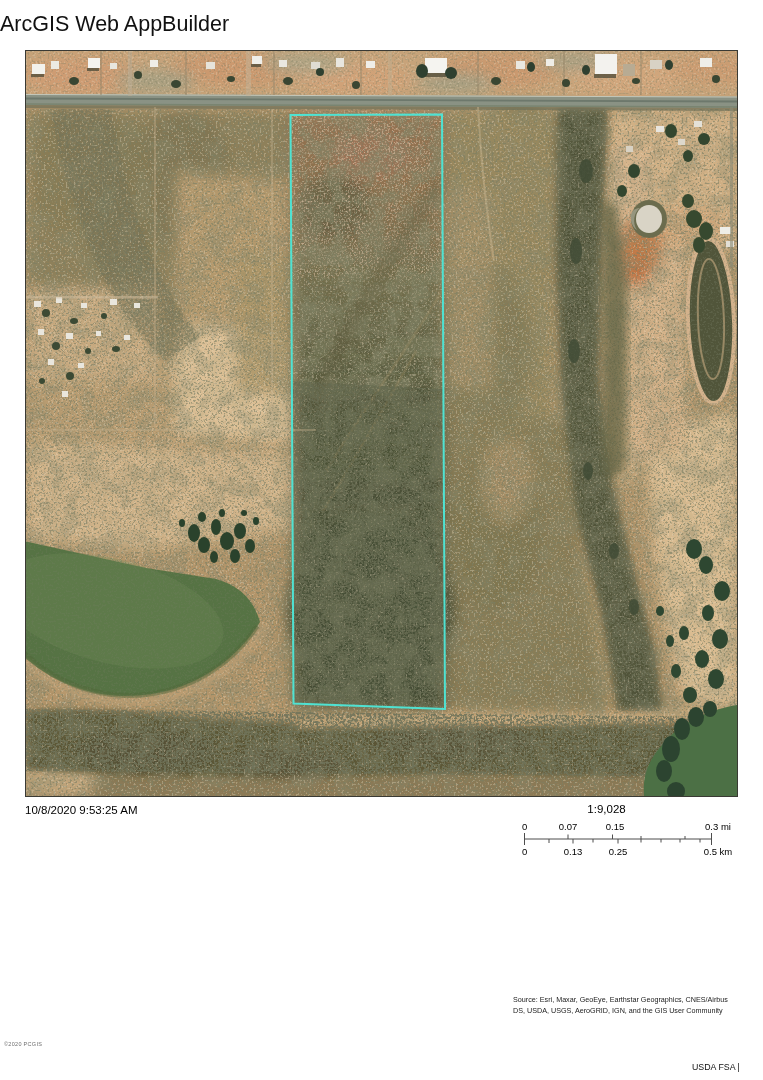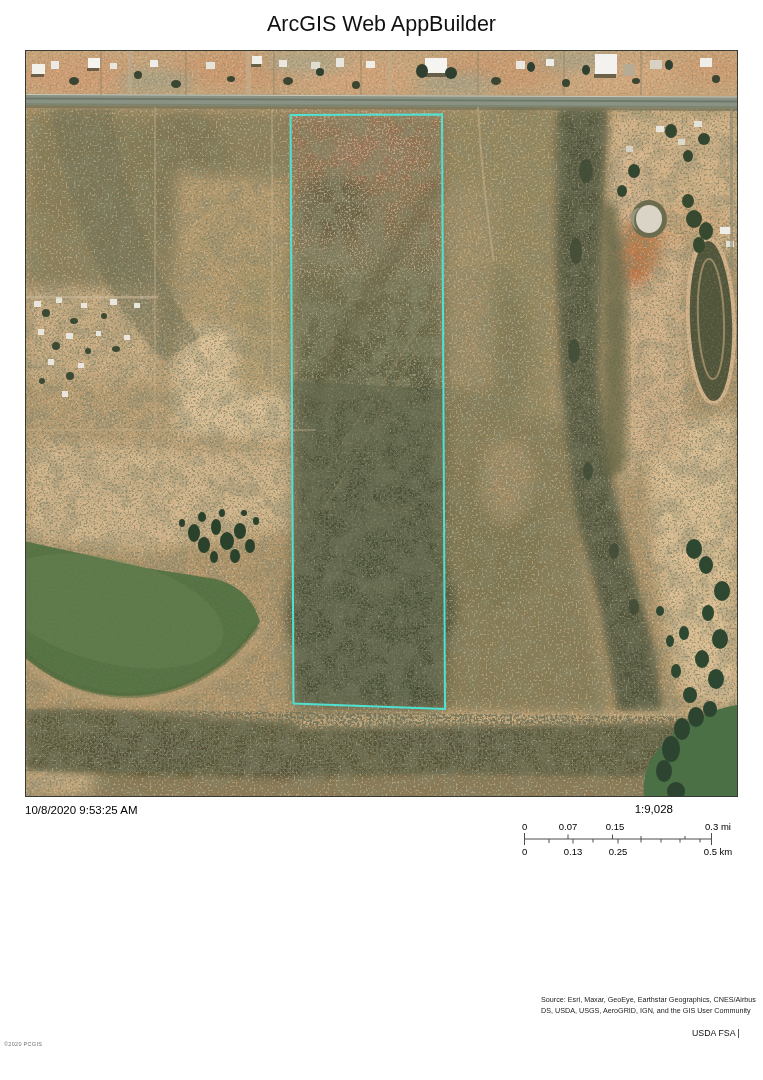--- a/index.html
+++ b/index.html
@@ -1,22 +1,22 @@
 <!DOCTYPE html>
 <html><head>
 <meta charset="utf-8">
 <style>
   html,body{margin:0;padding:0;background:#ffffff;width:763px;height:1080px;overflow:hidden;}
   body{font-family:"Liberation Sans", sans-serif;position:relative;}
-  .title{position:absolute;left:0;top:12px;width:763px;text-align:center;font-size:21.5px;color:#111;}
+  .title{position:absolute;left:0;top:12px;width:763px;font-size:21.5px;color:#111;}
   .map{position:absolute;left:25px;top:50px;width:711px;height:745px;border:1px solid #3a3a34;}
   .date{position:absolute;left:25px;top:804px;font-size:11.5px;color:#000;}
-  .scaletxt{position:absolute;left:540px;top:803px;width:133px;text-align:right;font-size:11.5px;color:#000;}
-  .src{position:absolute;left:513px;top:995px;font-size:7.2px;line-height:1.5;color:#1a1a1a;white-space:nowrap;margin-left:28px;}
-  .usda{position:absolute;left:692px;top:1028px;font-size:8.8px;color:#111;}
+  .scaletxt{position:absolute;left:540px;top:803px;width:133px;text-align:center;font-size:11.5px;color:#000;}
+  .src{position:absolute;left:513px;top:995px;font-size:7.2px;line-height:1.5;color:#1a1a1a;white-space:nowrap;}
+  .usda{position:absolute;left:692px;top:1062px;font-size:8.8px;color:#111;}
   .copy{position:absolute;left:4px;top:1041px;font-size:5.5px;color:#6e6e6e;letter-spacing:0.3px;}
 </style>
 </head>
 <body>
 
 <div class="title">ArcGIS Web AppBuilder</div>
 
 <div class="map">
 <svg width="711" height="745" viewBox="0 0 711 745">
 <defs>

